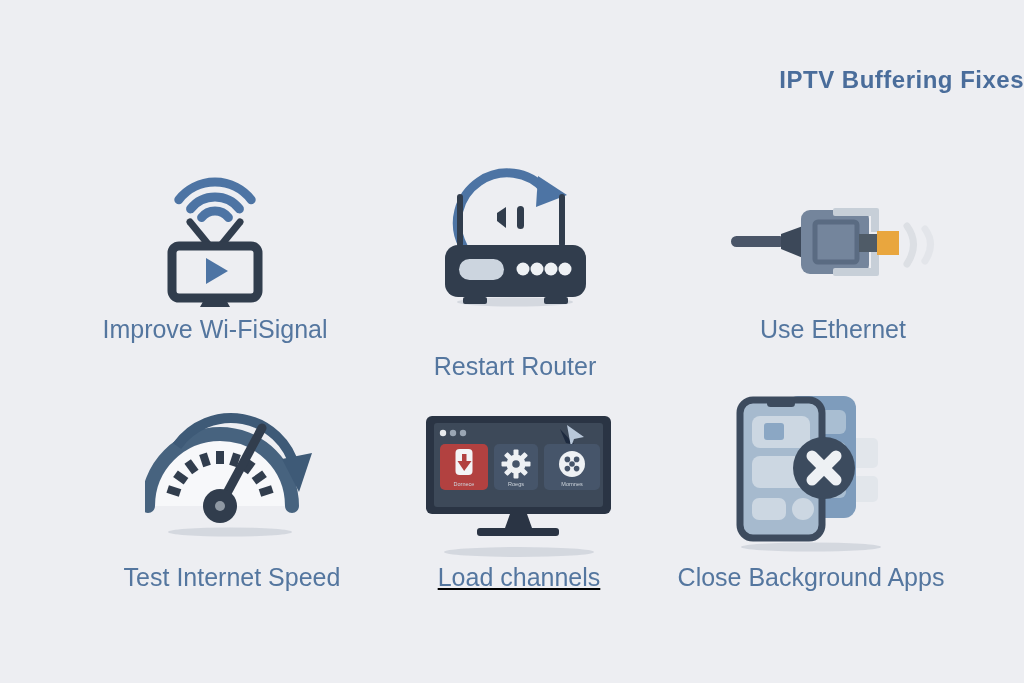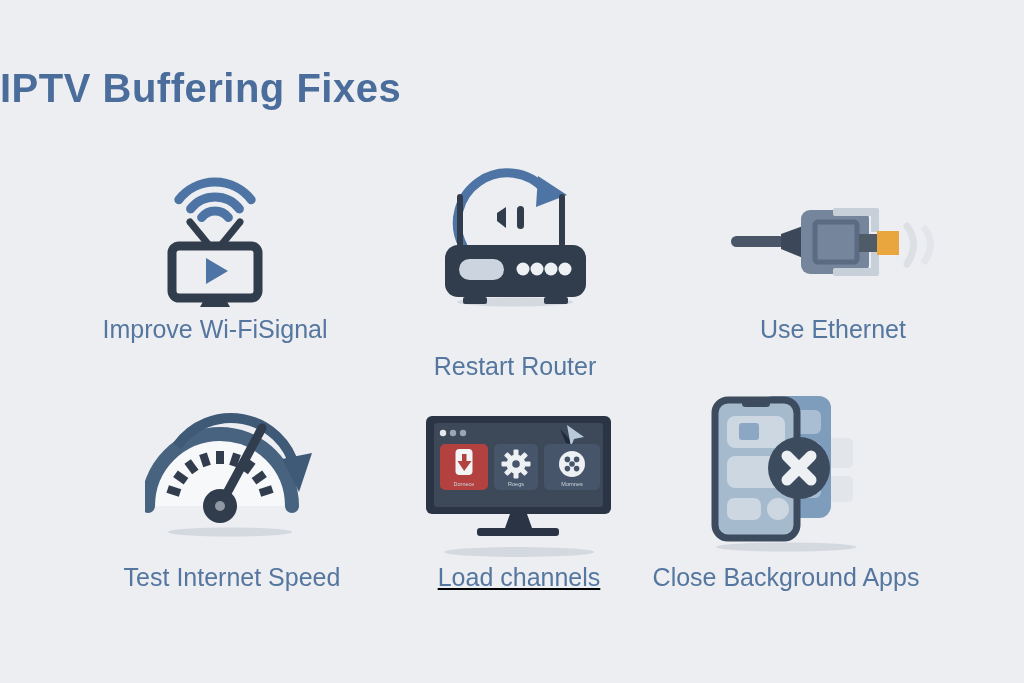--- a/index.html
+++ b/index.html
@@ -5,22 +5,22 @@
   html,body{margin:0;padding:0;}
   body{
     width:1024px;height:683px;overflow:hidden;
     background:var(--background,#edeef2);
     font-family:"Liberation Sans",sans-serif;
     position:relative;
   }
   .page{position:absolute;inset:0;}
   .page-title{
     position:absolute;top:66px;left:0;right:0;
-    text-align:left;
-    font-size:40px;font-weight:700;letter-spacing:.5px;
+    text-align:right;
+    font-size:24px;font-weight:700;letter-spacing:.5px;
     color:var(--title-text,#4a6d9b);
   }
   .item{
     position:absolute;display:flex;flex-direction:column;
     align-items:center;text-align:center;width:320px;
   }
   .icon-box{display:flex;align-items:flex-start;justify-content:center;}
   .row1 .icon-box{height:164px;}
   .row2 .icon-box{height:172px;}
   .item-label{
@@ -197,21 +197,21 @@
           </g>
           <text x="146" y="70" text-anchor="middle" font-size="5.5" fill="#cfd6dd">Mornnes</text>
         </g>
         <polygon points="84,98 101,98 106,112 79,112" fill="#2a3444"></polygon>
         <rect x="51" y="112" width="82" height="8" rx="3" fill="#2a3444"></rect>
       </svg>
     </div>
     <div class="item-label">Load channels</div>
   </div>
 
-  <div class="item row2" style="left:626px;top:390px;">
+  <div class="item row2" style="left:651px;top:390px;">
     <div class="icon-box">
       <svg width="150" height="156" viewBox="0 0 150 156" style="margin-top:6px">
         <ellipse cx="75" cy="151" rx="70" ry="4.5" fill="rgba(176,183,194,0.4)"></ellipse>
         <g>
           <rect x="100" y="42" width="42" height="30" rx="5" fill="#e2e6eb"></rect>
           <rect x="104" y="80" width="38" height="26" rx="5" fill="#e2e6eb"></rect>
         </g>
         <g>
           <rect x="50" y="0" width="70" height="122" rx="12" fill="#7e9cbc"></rect>
           <rect x="60" y="14" width="50" height="24" rx="6" fill="#a9bed2"></rect>

